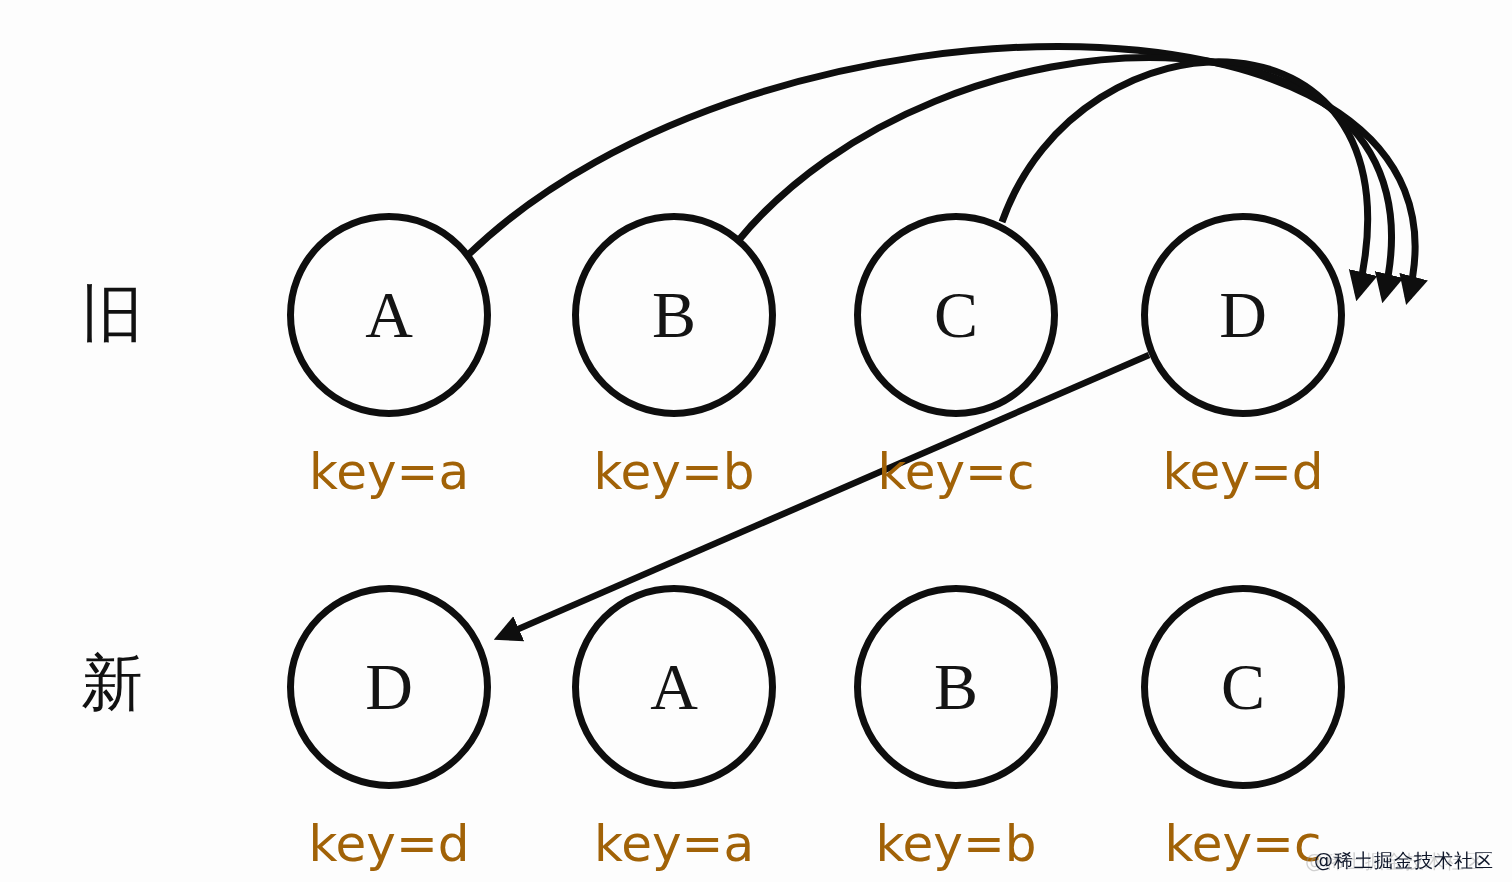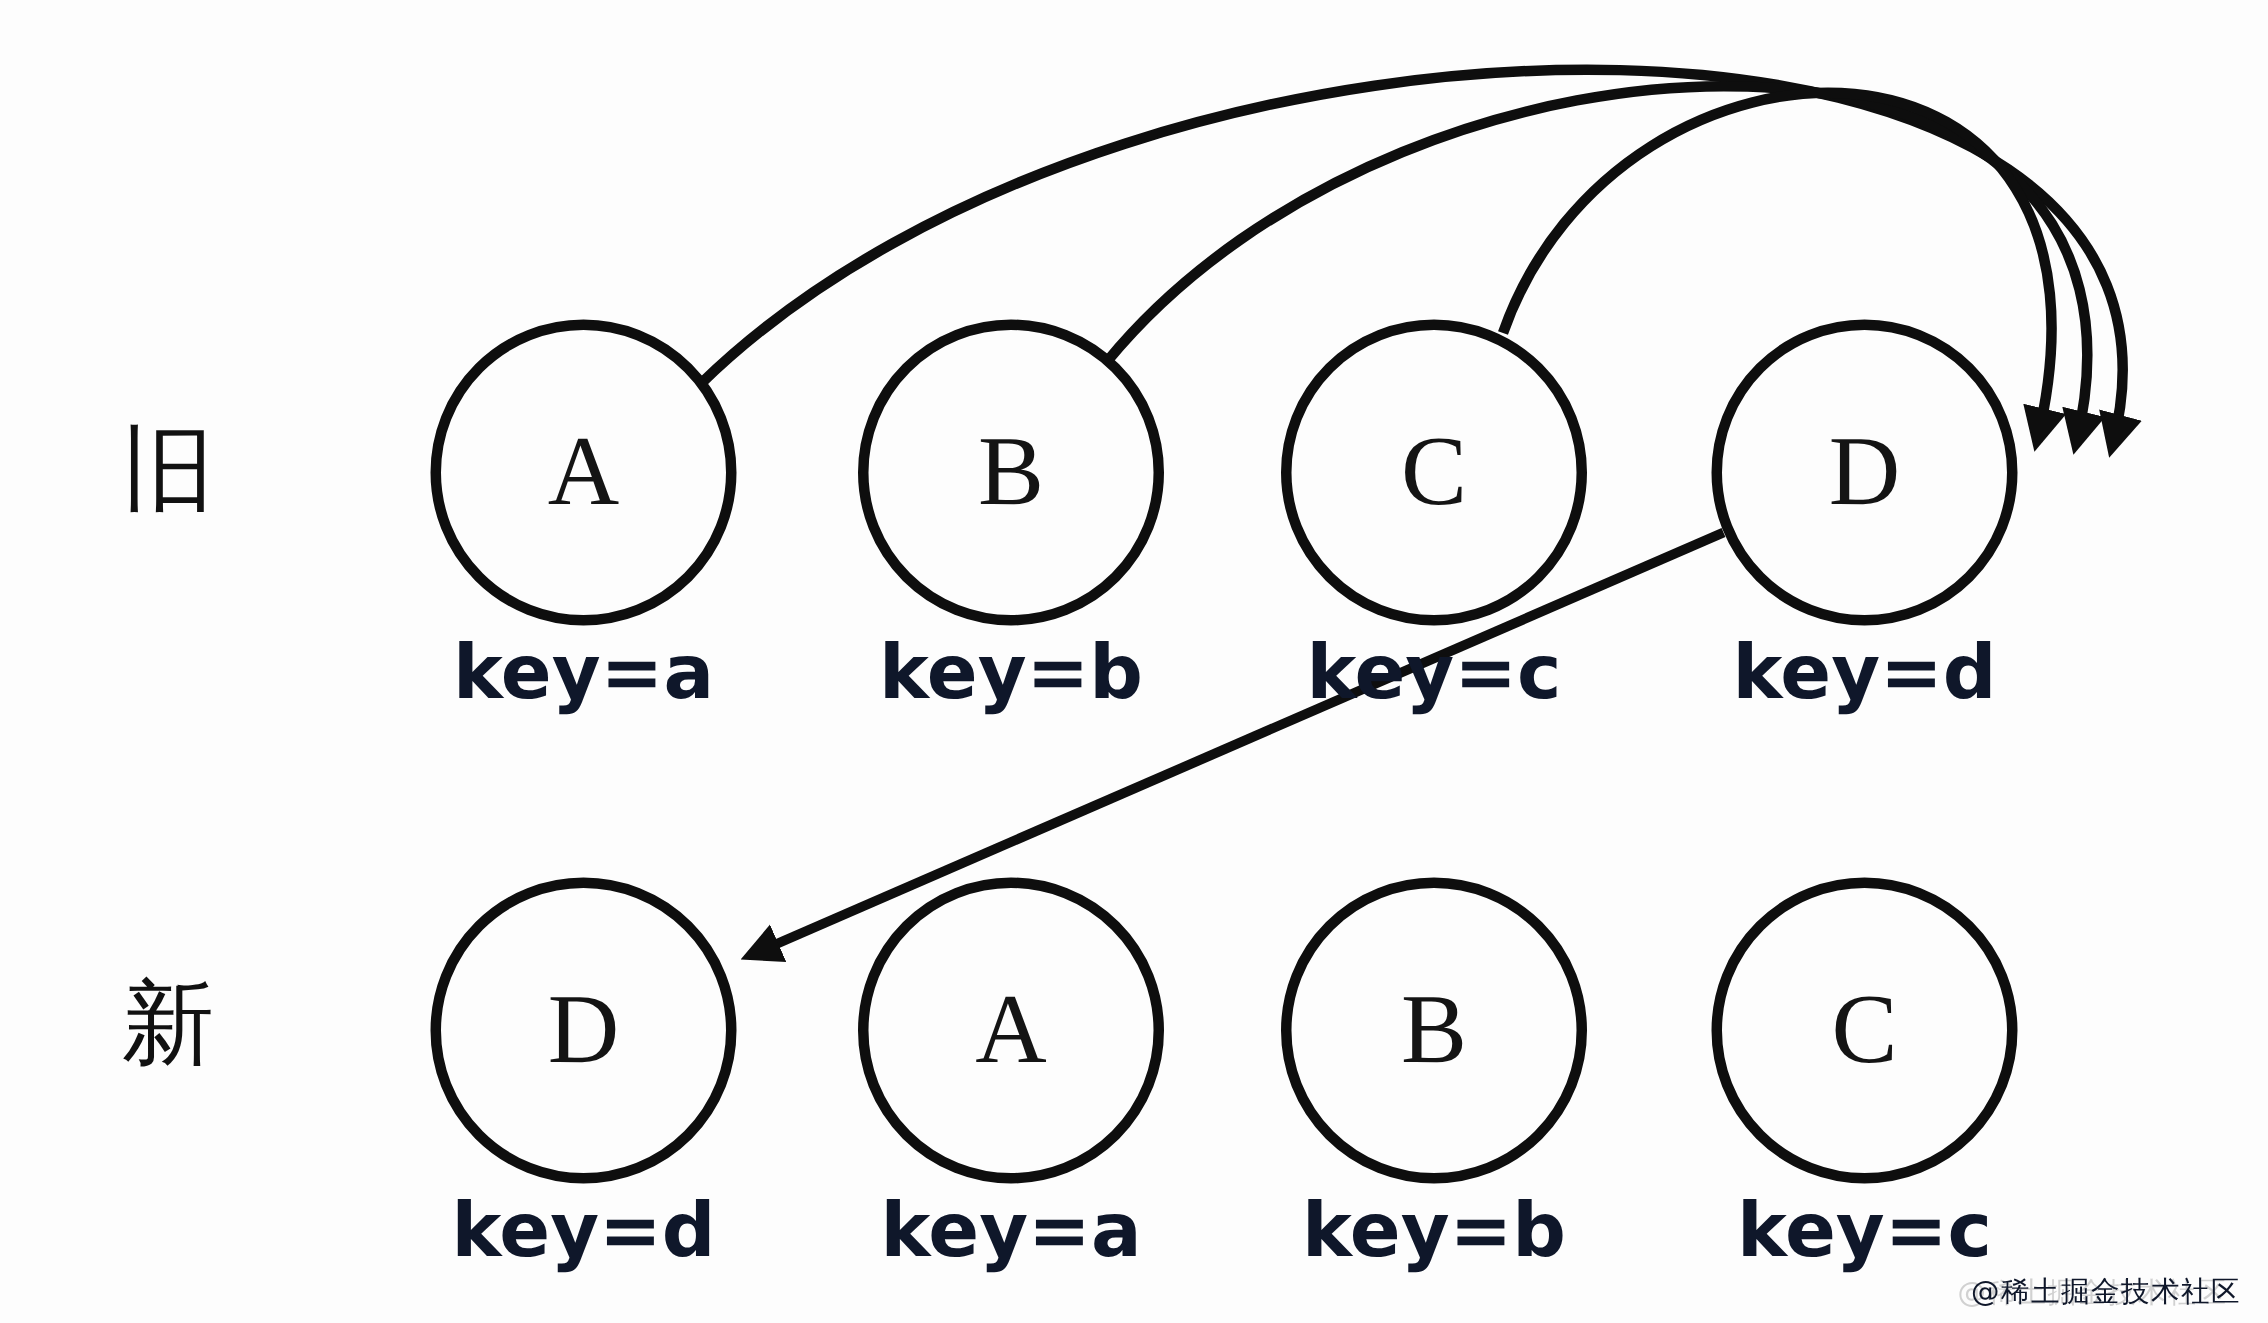--- a/index.html
+++ b/index.html
@@ -34,24 +34,24 @@
     display:flex;align-items:center;justify-content:center;
     background:transparent;
   }
   .letter{
     font-family:"Liberation Serif","DejaVu Serif",serif;
     font-size:66px;
     color:#141414;
     line-height:1;
   }
   .keylabel{
-    margin-top:4px;
+    margin-top:28px;
     font-size:50px;
-    font-weight:700;
-    color:#0f172a;
+    font-weight:400;
+    color:#a16207;
     letter-spacing:0px;
     line-height:1.1;
     white-space:nowrap;
   }
   .links{
     position:absolute;left:0;top:0;
     pointer-events:none;
   }
   .watermark{
     position:absolute;

